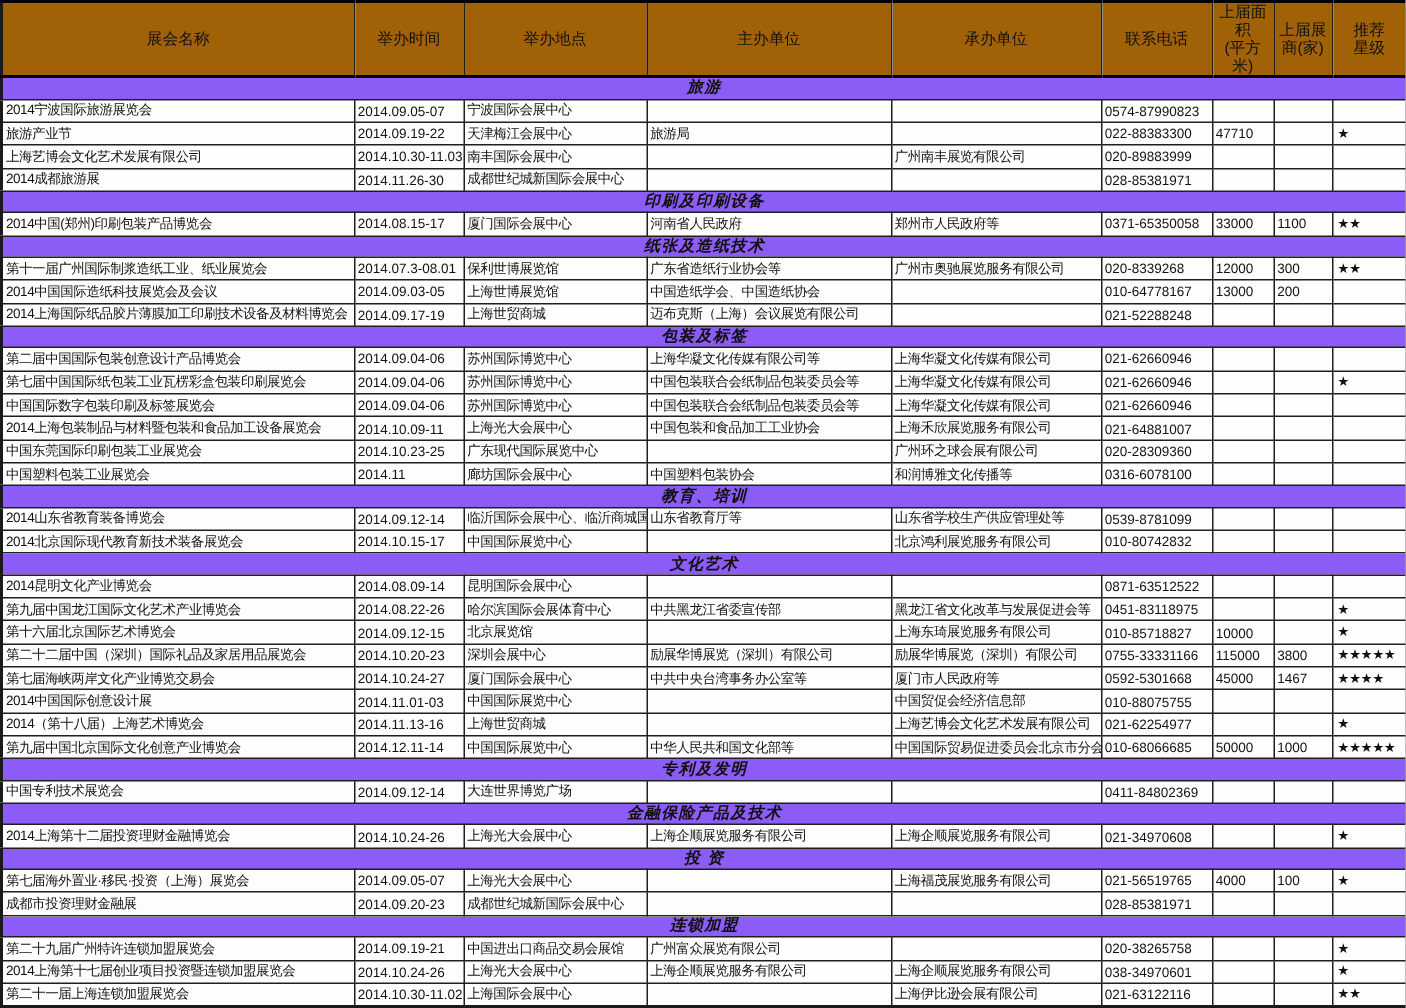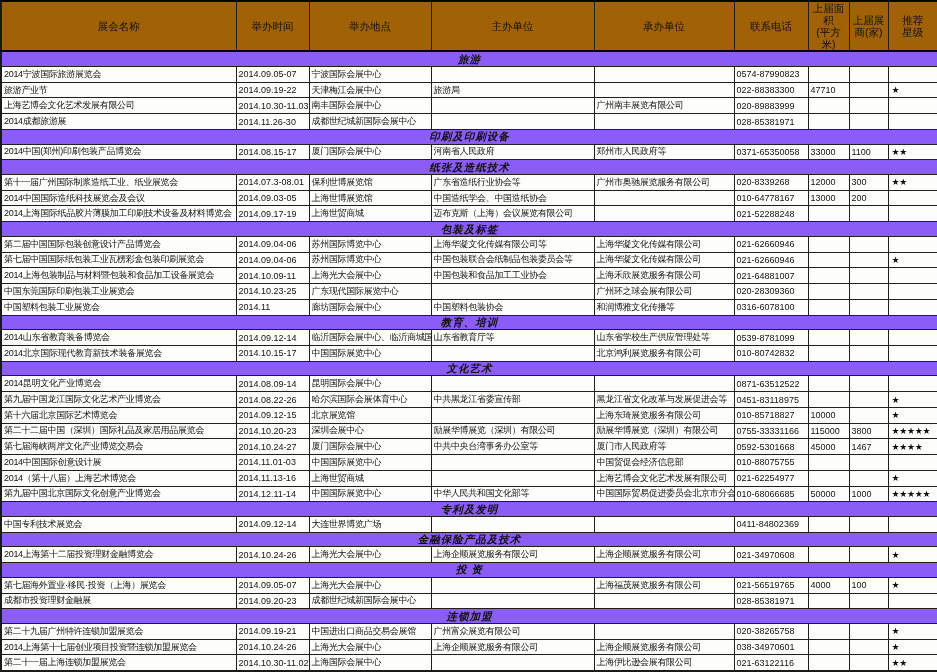--- a/index.html
+++ b/index.html
@@ -211,20 +211,31 @@
         <td class="cell-date">2014.09.04-06</td>
         <td class="cell-venue">苏州国际博览中心</td>
         <td class="cell-organizer">中国包装联合会纸制品包装委员会等</td>
         <td class="cell-undertaker">上海华凝文化传媒有限公司</td>
         <td class="cell-phone">021-62660946</td>
         <td class="cell-area"></td>
         <td class="cell-exhibitors"></td>
         <td class="cell-stars stars">★</td>
       </tr>
       <tr class="data">
+        <td class="cell-name">中国国际数字包装印刷及标签展览会</td>
+        <td class="cell-date">2014.09.04-06</td>
+        <td class="cell-venue">苏州国际博览中心</td>
+        <td class="cell-organizer">中国包装联合会纸制品包装委员会等</td>
+        <td class="cell-undertaker">上海华凝文化传媒有限公司</td>
+        <td class="cell-phone">021-62660946</td>
+        <td class="cell-area"></td>
+        <td class="cell-exhibitors"></td>
+        <td class="cell-stars stars"></td>
+      </tr>
+      <tr class="data">
         <td class="cell-name">2014上海包装制品与材料暨包装和食品加工设备展览会</td>
         <td class="cell-date">2014.10.09-11</td>
         <td class="cell-venue">上海光大会展中心</td>
         <td class="cell-organizer">中国包装和食品加工工业协会</td>
         <td class="cell-undertaker">上海禾欣展览服务有限公司</td>
         <td class="cell-phone">021-64881007</td>
         <td class="cell-area"></td>
         <td class="cell-exhibitors"></td>
         <td class="cell-stars stars"></td>
       </tr>

